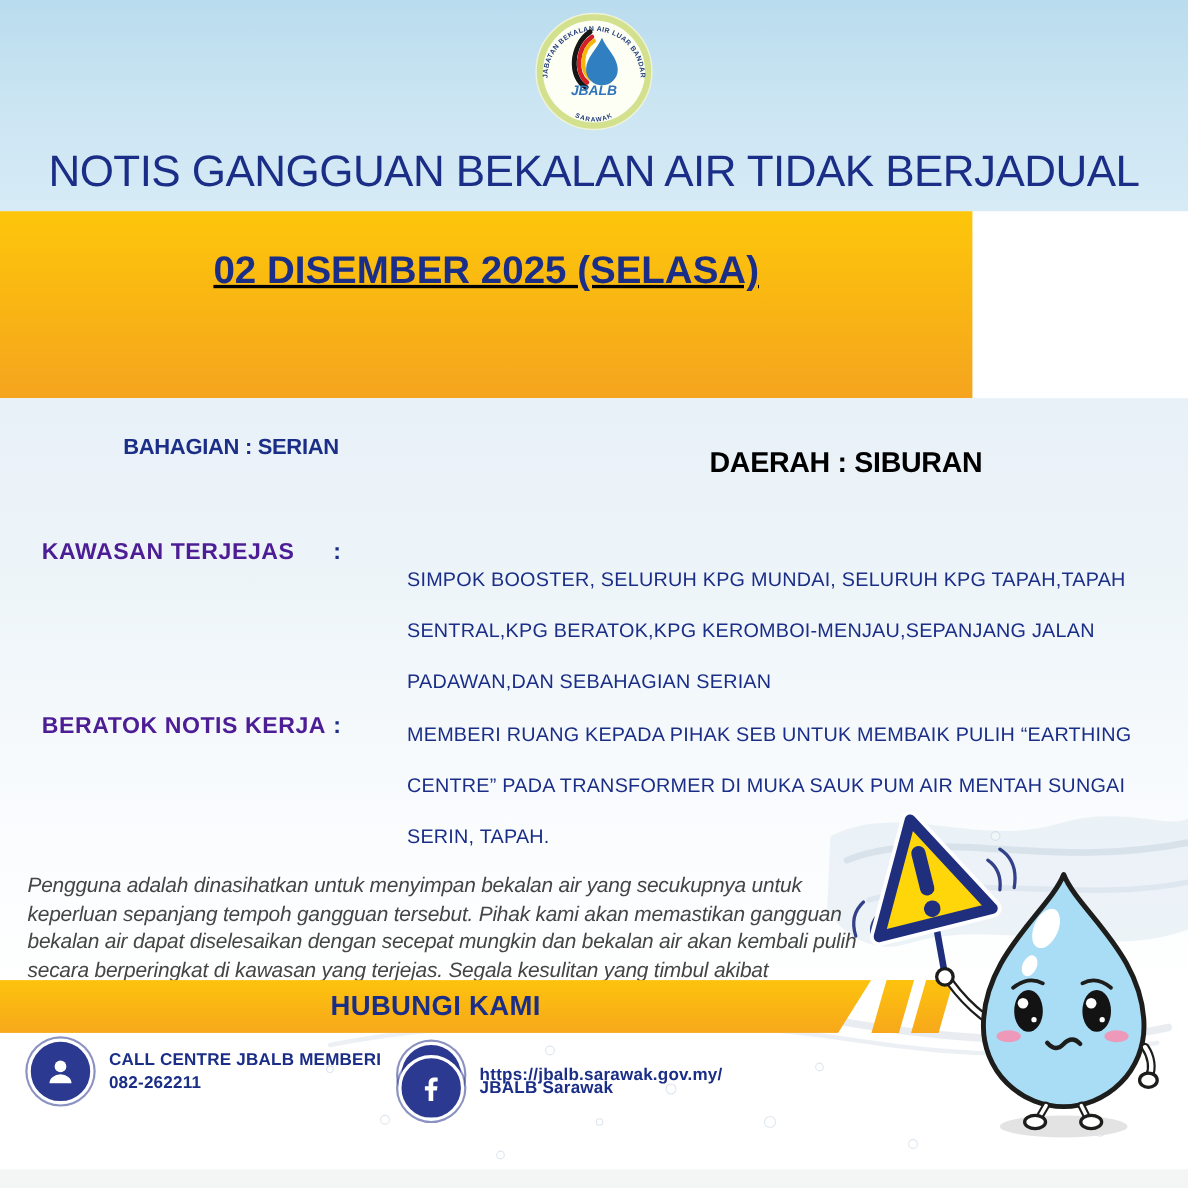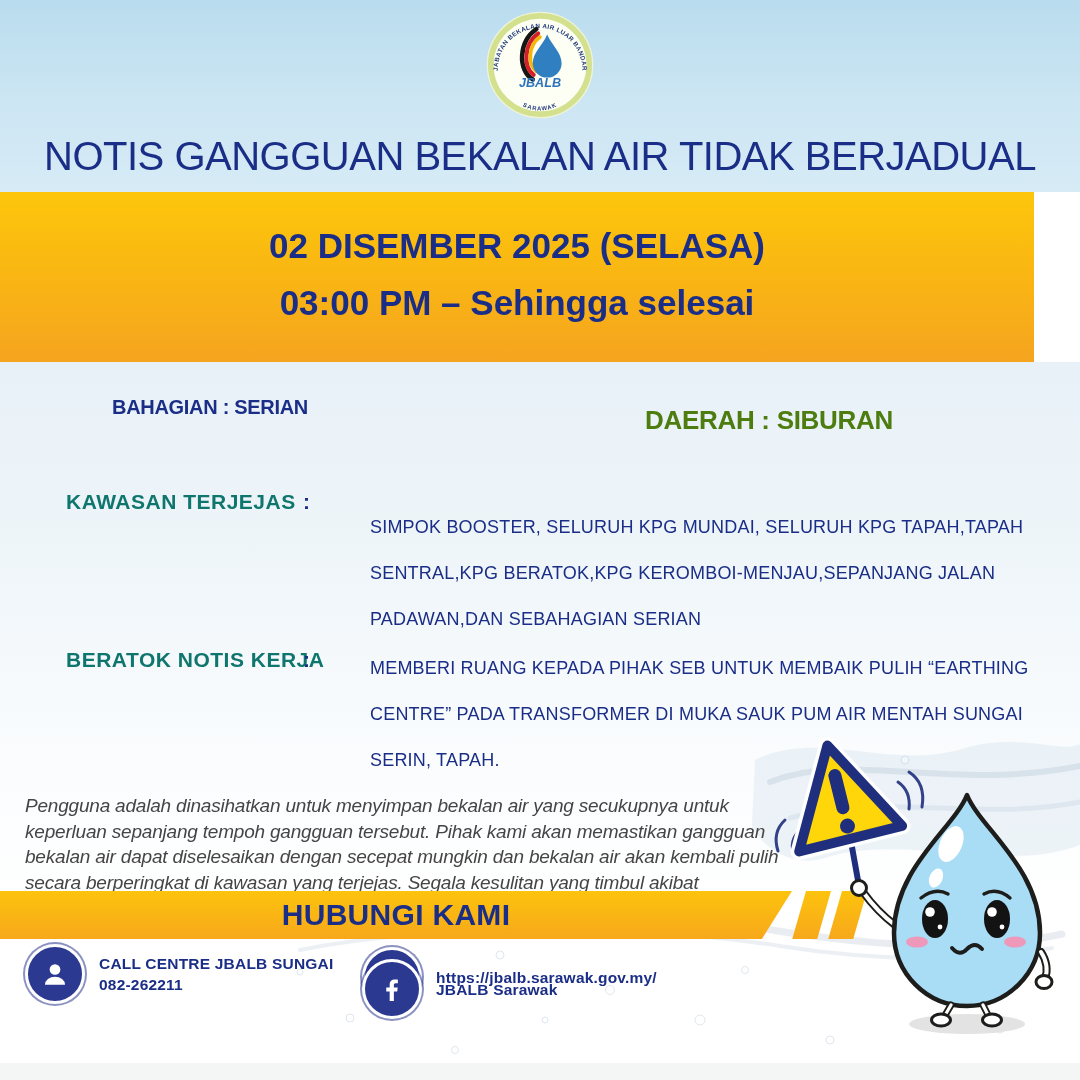--- a/index.html
+++ b/index.html
@@ -7,51 +7,51 @@
     position:relative;width:1080px;height:1080px;overflow:hidden;
     background:#ffffff;font-family:"Liberation Sans",sans-serif;
   }
   
   .top-band{position:absolute;left:0;top:0;width:1080px;height:192px;
     background:linear-gradient(180deg,#b9dcee 0%,#cde6f3 55%,#d6ebf6 100%);}
   .logo-wrap{position:absolute;left:486px;top:11px;width:108px;height:108px;}
   .main-title{position:absolute;left:0;top:134px;width:1080px;text-align:center;
     font-size:40px;font-weight:normal;color:#1b2e87;letter-spacing:-0.5px;white-space:nowrap;}
   
-  .date-banner{position:absolute;left:0;top:192px;width:1034px;height:170px;
-    background:linear-gradient(180deg,#fdc60b 0%,#f9b414 55%,#f5a41f 100%);}
+  .date-banner{position:absolute;left:0;top:192px;width:884px;height:170px;
+    background:linear-gradient(180deg,#fdc60b 0%,#f9b414 55%,#f5a41f 100%);text-decoration:underline;}
   .date-banner .line{width:100%;text-align:center;font-size:35px;font-weight:bold;
     color:#1b2e87;line-height:57px;}
   .date-banner .line.first{margin-top:25px;}
   
   .content-bg{position:absolute;left:0;top:362px;width:1080px;height:718px;
     background:linear-gradient(180deg,#e8f1f8 0%,#eef5f9 25%,#fafcfe 55%,#ffffff 75%);}
   .bottom-strip{position:absolute;left:0;top:1063px;width:1080px;height:17px;background:#f4f5f5;}
   
   .region-bahagian{position:absolute;left:112px;top:396px;font-size:20px;font-weight:bold;color:#1b2e87;letter-spacing:-0.3px;}
-  .region-daerah{position:absolute;left:645px;top:405px;font-size:26px;font-weight:bold;color:#4d7c0f;letter-spacing:-0.3px;}
-  
-  .detail-label{position:absolute;left:38px;font-size:21px;font-weight:bold;color:#0f766e;letter-spacing:0.5px;margin-left:28px;}
+  .region-daerah{position:absolute;left:645px;top:405px;font-size:26px;font-weight:bold;color:#000000;letter-spacing:-0.3px;}
+  
+  .detail-label{position:absolute;left:38px;font-size:21px;font-weight:bold;color:#4c1d95;letter-spacing:0.5px;}
   .detail-sep{position:absolute;left:303px;font-size:21px;font-weight:bold;color:#1b2e87;}
   .detail-text{position:absolute;left:370px;width:672px;font-size:18px;font-weight:normal;
     color:#1b2e87;line-height:46px;letter-spacing:0.2px;}
   .row-kawasan .detail-label,.row-kawasan .detail-sep{top:490px;}
   .row-kawasan .detail-text{top:504px;}
   .row-huraian .detail-label,.row-huraian .detail-sep{top:648px;}
   .row-huraian .detail-text{top:645px;}
   
   .advisory{position:absolute;left:25px;top:793px;width:757px;font-size:19px;font-style:italic;
     color:#454545;line-height:25.5px;letter-spacing:-0.2px;}
   
   .splash{position:absolute;left:0;top:720px;width:1080px;height:360px;}
   
   .contact-bar{position:absolute;left:0;top:891px;width:792px;height:48px;
     background:linear-gradient(180deg,#fdc30d 0%,#f7a81b 100%);
     clip-path:polygon(0 0,100% 0,96.2% 100%,0 100%);z-index:2;}
-  .contact-bar-label{width:100%;text-align:center;font-size:30px;font-weight:bold;
+  .contact-bar-label{width:100%;text-align:center;font-size:25px;font-weight:bold;
     color:#1b2e87;line-height:48px;letter-spacing:0.3px;}
   .stripe{position:absolute;top:891px;width:25px;height:48px;z-index:2;
     background:linear-gradient(180deg,#fdc30d 0%,#f7a81b 100%);
     transform:skewX(-16deg);transform-origin:top left;}
   .stripe.s1{left:806px;}
   .stripe.s2{left:842px;}
   
   .contact-item{position:absolute;display:flex;align-items:center;z-index:3;}
   .c-call{left:25px;top:944px;}
   .c-web{left:362px;top:947px;}
@@ -91,21 +91,20 @@
       <text font-size="6.5" font-weight="bold" fill="#1f3a7a" letter-spacing="1">
         <textPath href="#arcBottom" startOffset="50%" text-anchor="middle">SARAWAK</textPath>
       </text>
     </svg>
   </div>
 
   <div class="main-title">NOTIS GANGGUAN BEKALAN AIR TIDAK BERJADUAL</div>
 
   <div class="date-banner">
     <div class="line first">02 DISEMBER 2025 (SELASA)</div>
-    <div class="line">03:00 PM – Sehingga selesai</div>
   </div>
 
   <div class="content-bg"></div>
 
   <svg class="splash" viewBox="0 0 1080 360">
     <g fill="#e4ecf3" opacity="0.65">
       <path d="M755,40 C820,8 890,52 965,28 C1020,12 1062,34 1080,24 L1080,125 C1000,155 905,112 825,138 C792,148 763,128 752,106 Z"></path>
     </g>
     <g fill="none" stroke-linecap="round">
       <path d="M770,62 C850,30 950,72 1080,46" stroke="#ccd9e4" stroke-width="6" opacity="0.65"></path>
@@ -155,21 +154,21 @@
   <div class="stripe s2"></div>
 
   <div class="contact-item c-call">
     <div class="icon-disc">
       <svg viewBox="0 0 24 24" width="32" height="32">
         <circle cx="12" cy="8.6" r="4" fill="#ffffff"></circle>
         <path d="M4.5,20 a7.5,6 0 0 1 15,0 Z" fill="#ffffff"></path>
       </svg>
     </div>
     <div class="contact-text">
-      <div>CALL CENTRE JBALB SUNGAI</div>
+      <div>CALL CENTRE JBALB MEMBERI</div>
       <div>082-262211</div>
     </div>
   </div>
 
   <div class="contact-item c-web">
     <div class="icon-disc">
       <svg viewBox="0 0 24 24" width="32" height="32" fill="none" stroke="#ffffff" stroke-width="1.7">
         <circle cx="12" cy="12" r="8.6"></circle>
         <ellipse cx="12" cy="12" rx="4" ry="8.6"></ellipse>
         <path d="M3.4,12 h17.2 M4.6,7.4 h14.8 M4.6,16.6 h14.8"></path>

